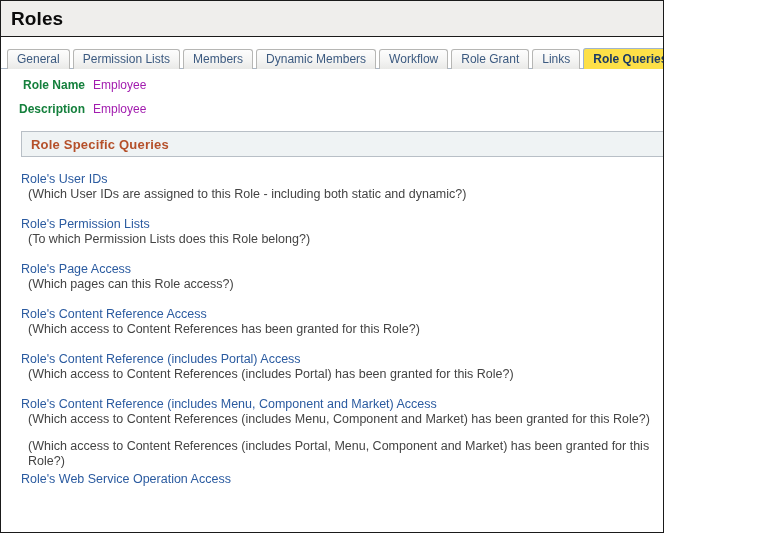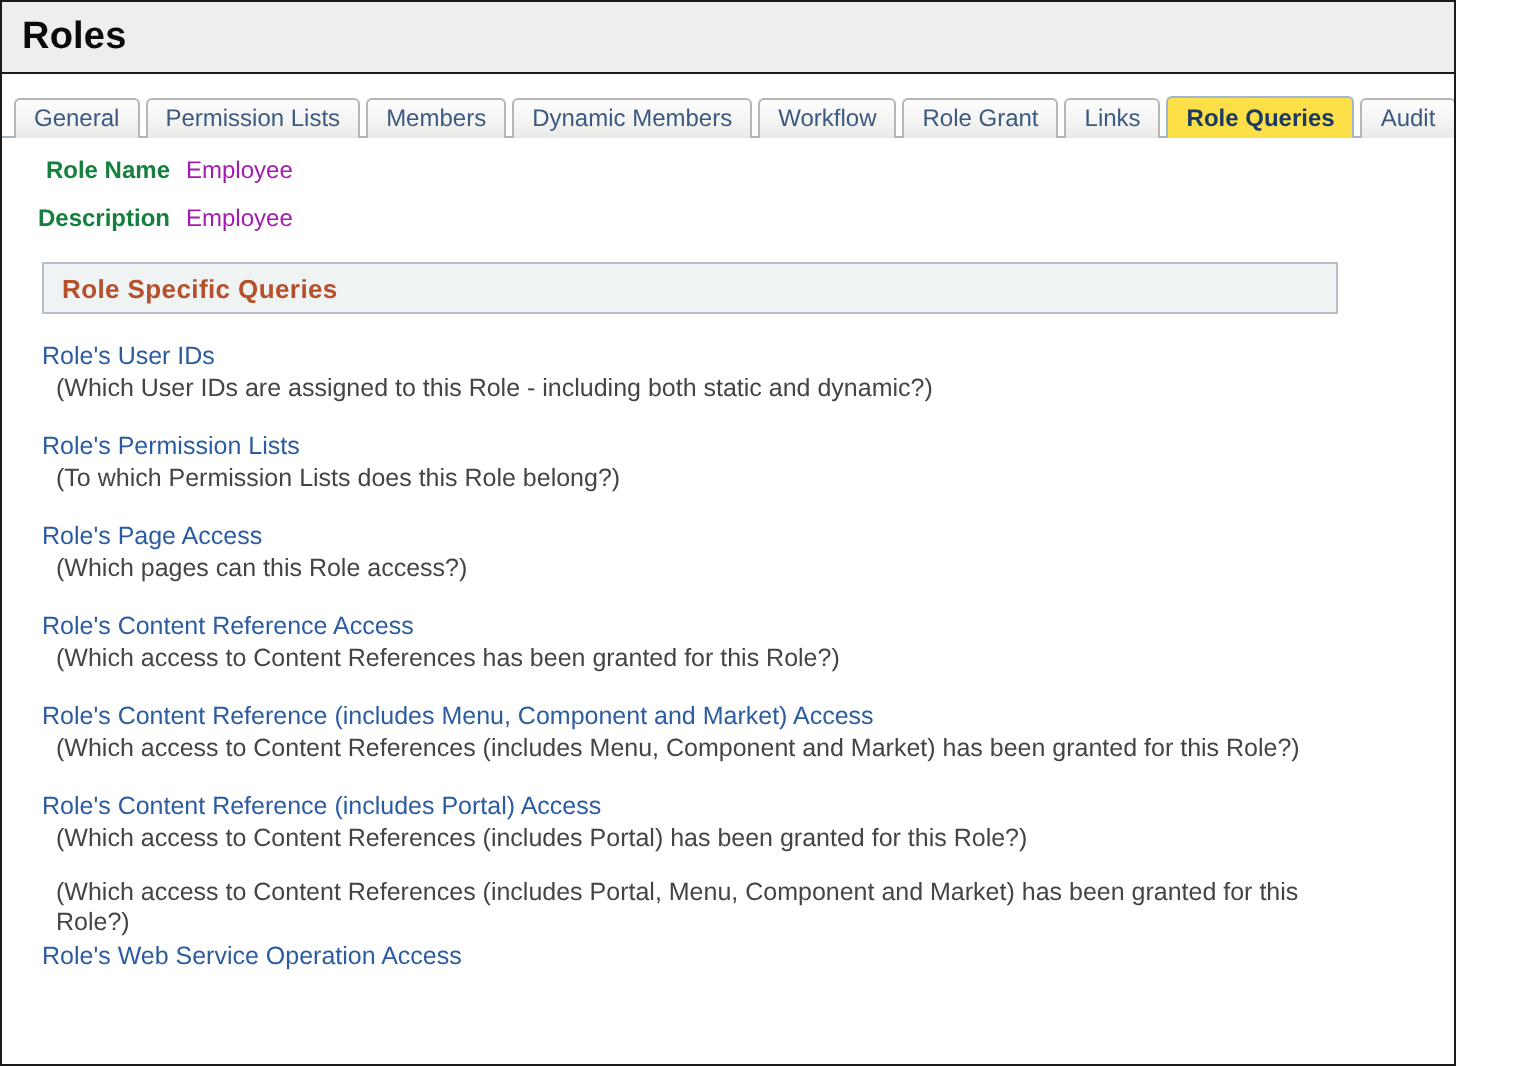--- a/index.html
+++ b/index.html
@@ -9,21 +9,21 @@
   }
   body {
     font-family: "Liberation Sans", sans-serif;
     width: 768px;
     height: 533px;
     overflow: hidden;
   }
 
   .page {
     position: relative;
-    width: 728px;
+    width: 664px;
     height: 533px;
     box-sizing: border-box;
     background: #ffffff;
     border-left: 1px solid #1a1a1a;
     border-right: 1px solid #1a1a1a;
     border-bottom: 1px solid #1a1a1a;
     overflow: hidden;
   }
 
   
@@ -191,19 +191,19 @@
 
   <div class="section-box">
     <span class="section-title">Role Specific Queries</span>
   </div>
 
   <div class="queries" id="query-list">
       <div class="query-item"><a class="query-link" href="#">Role's User IDs</a><div class="query-desc">(Which User IDs are assigned to this Role - including both static and dynamic?)</div></div>
       <div class="query-item"><a class="query-link" href="#">Role's Permission Lists</a><div class="query-desc">(To which Permission Lists does this Role belong?)</div></div>
       <div class="query-item"><a class="query-link" href="#">Role's Page Access</a><div class="query-desc">(Which pages can this Role access?)</div></div>
       <div class="query-item"><a class="query-link" href="#">Role's Content Reference Access</a><div class="query-desc">(Which access to Content References has been granted for this Role?)</div></div>
+      <div class="query-item"><a class="query-link" href="#">Role's Content Reference (includes Portal) Access</a><div class="query-desc">(Which access to Content References (includes Portal) has been granted for this Role?)</div></div>
       <div class="query-item"><a class="query-link" href="#">Role's Content Reference (includes Menu, Component and Market) Access</a><div class="query-desc">(Which access to Content References (includes Menu, Component and Market) has been granted for this Role?)</div></div>
-      <div class="query-item"><a class="query-link" href="#">Role's Content Reference (includes Portal) Access</a><div class="query-desc">(Which access to Content References (includes Portal) has been granted for this Role?)</div></div>
       <div class="query-item tight"><div class="query-desc">(Which access to Content References (includes Portal, Menu, Component and Market) has been granted for this Role?)</div></div>
       <div class="query-item tight"><a class="query-link" href="#">Role's Web Service Operation Access</a></div>
     </div>
 
 </div>
 
 </body></html>

